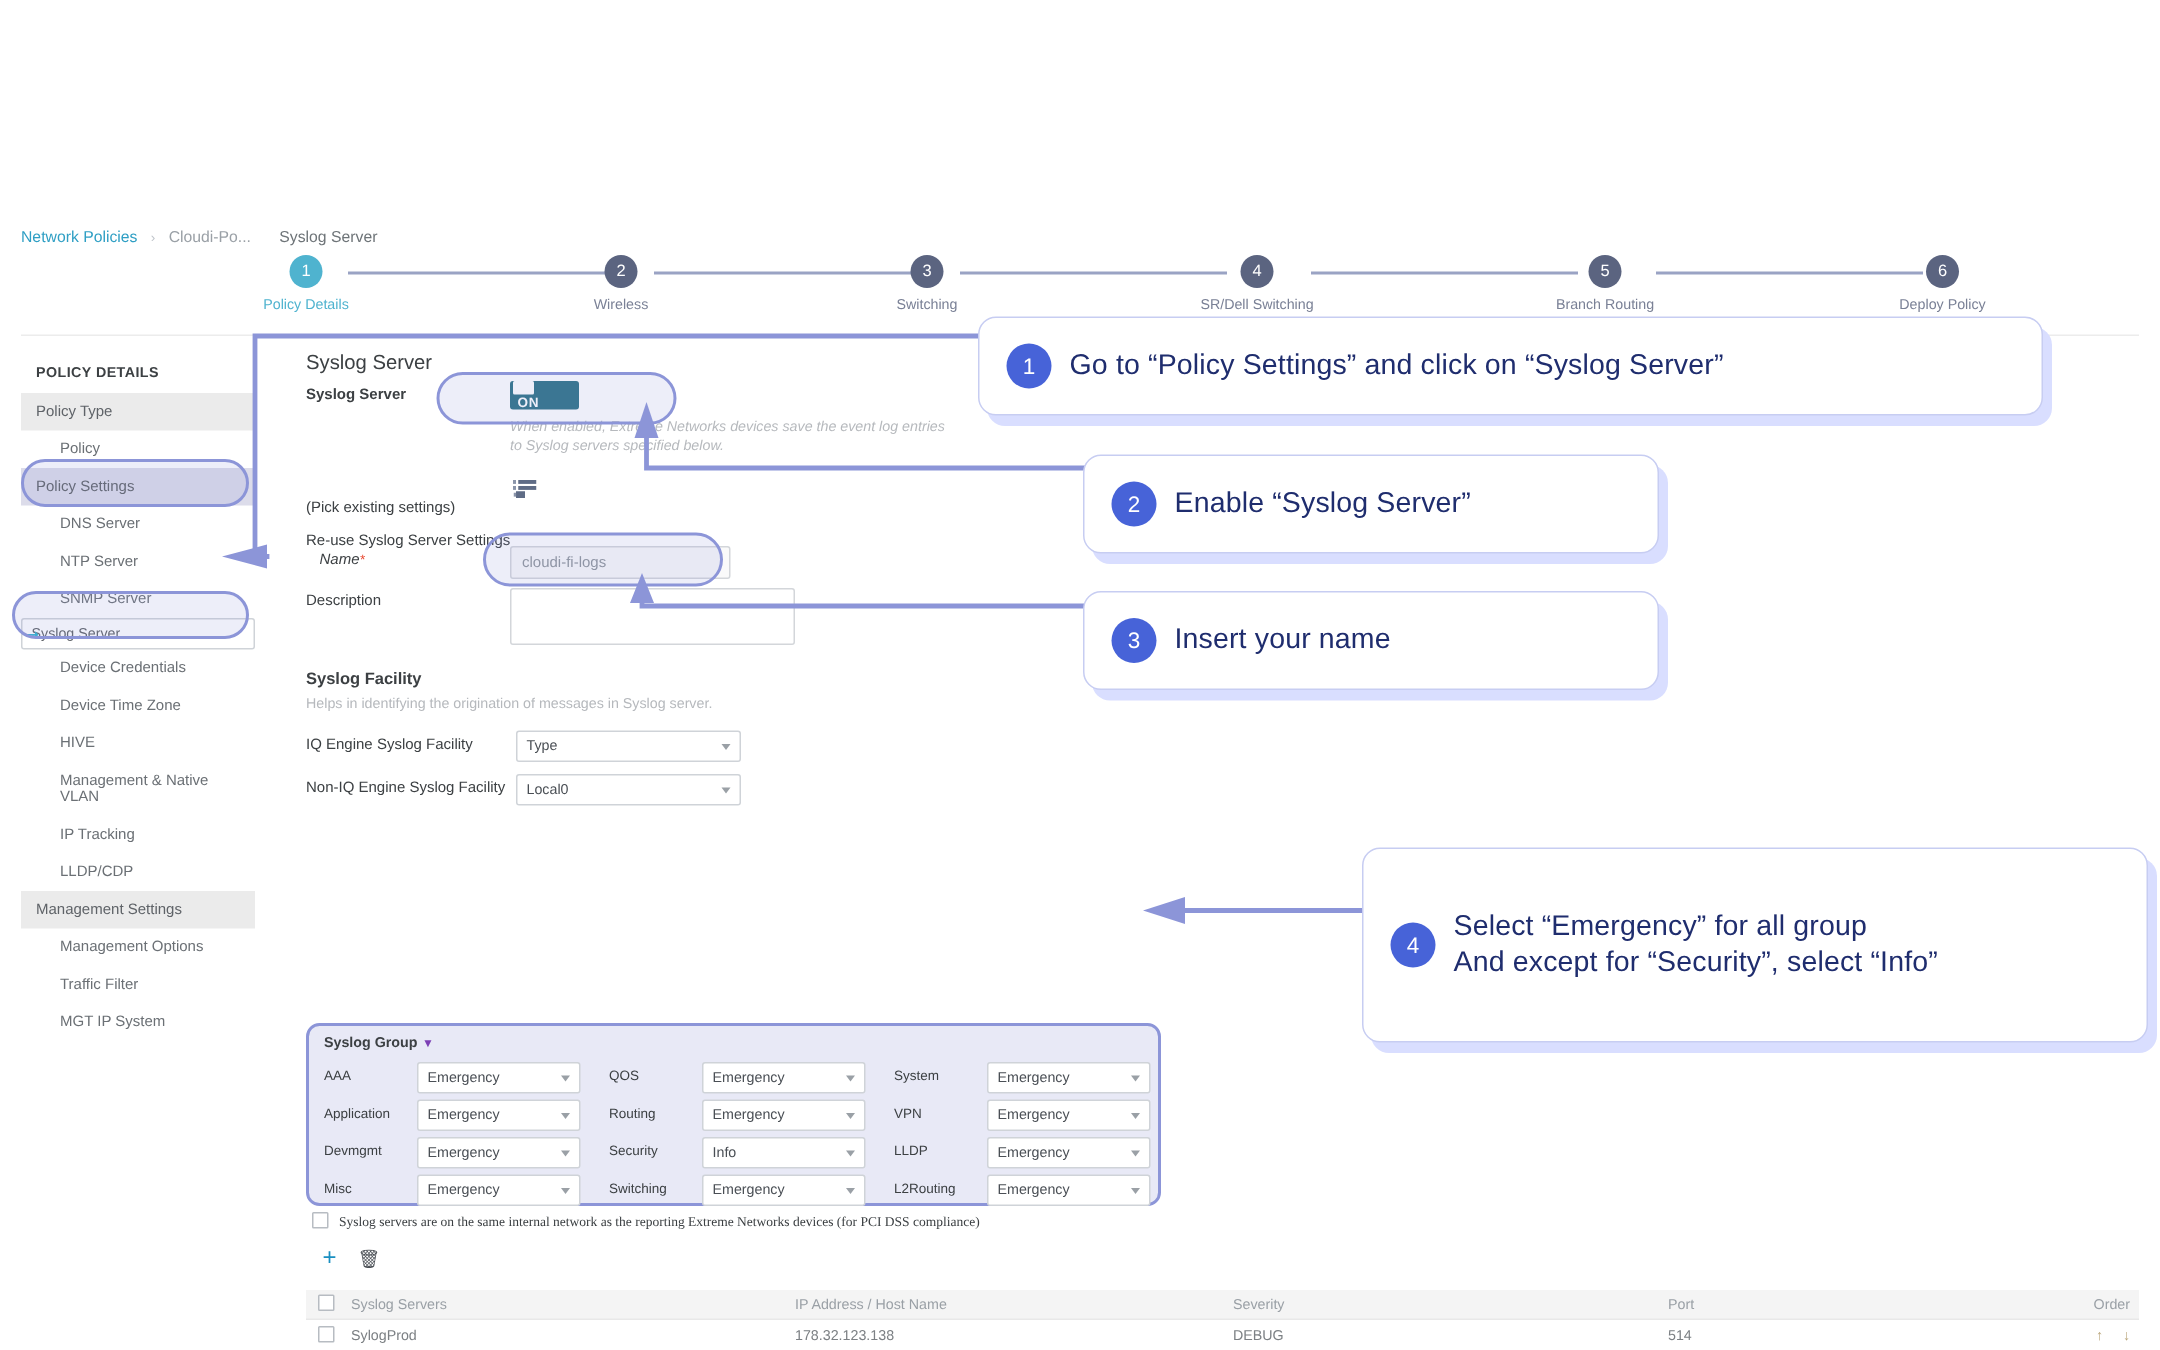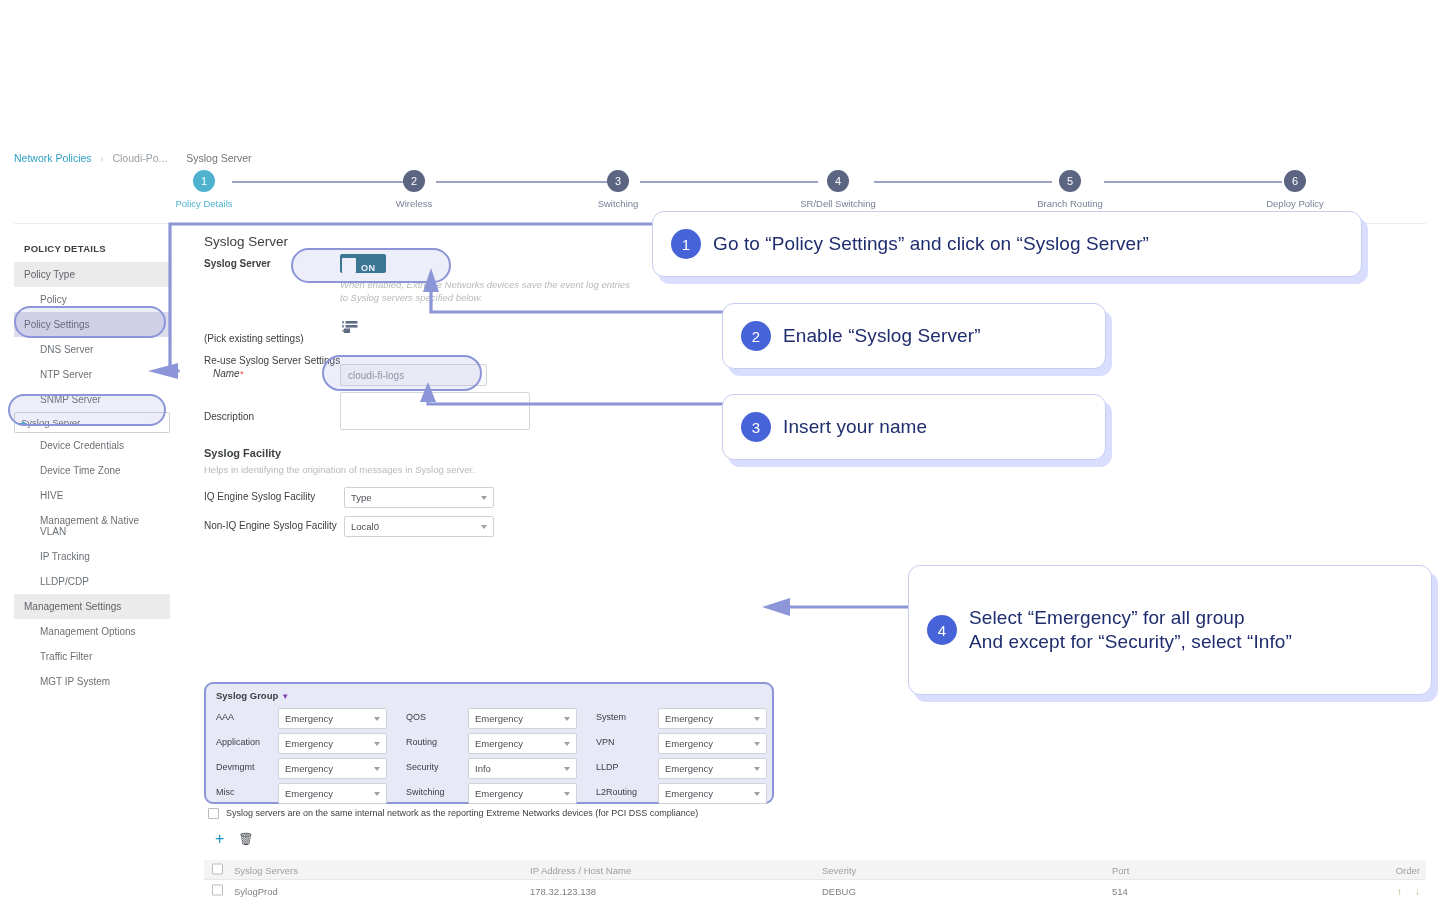--- a/index.html
+++ b/index.html
@@ -53,21 +53,21 @@
   .sec-title{font-size:13.5px;color:#3c4043;font-weight:normal;}
   .fld-label{font-size:10px;color:#3c4043;}
   .fld-label.b{font-weight:bold;}
   .req{color:#e8452c;font-size:9px;}
   .hint{font-size:9.5px;color:#b6b9bd;font-style:italic;line-height:1.35;}
   .sub-head{font-size:11px;font-weight:bold;color:#3c4043;}
   .sub-hint{font-size:9.5px;color:#b6b9bd;}
 
   .toggle{
     width:46px;height:19px;background:#2c7186;border-radius:2px;
-    display:flex;align-items:flex-end;
+    display:flex;align-items:flex-start;flex-direction:column;
   }
   .toggle .knob{width:14px;height:15px;background:#fff;border-radius:1px;margin-left:2px;}
   .toggle .on{color:#fff;font-size:9px;font-weight:bold;margin-left:5px;letter-spacing:.5px;}
 
   .txtinput{
     height:20px;border:1px solid #d3d6da;border-radius:2px;background:#fafafa;
     font-size:10px;color:#90969c;display:flex;align-items:center;padding:0 7px;
   }
   .txtarea{border:1px solid #d3d6da;border-radius:2px;background:#ffffff;}
 
@@ -223,21 +223,21 @@
       </svg>
     </div>
 
     <div class="fld-label" style="position:absolute;left:23px;top:136px;font-style:italic;">
       <span>Name</span><span class="req">*</span>
     </div>
     <div class="txtinput" style="position:absolute;left:150px;top:132px;width:131px;">
       <span>cloudi-fi-logs</span>
     </div>
 
-    <div class="fld-label" style="position:absolute;left:14px;top:163px;margin-top:16px;">Description</div>
+    <div class="fld-label" style="position:absolute;left:14px;top:163px;">Description</div>
     <div class="txtarea" style="position:absolute;left:150px;top:160px;width:188px;height:36px;"></div>
 
     <div class="sub-head" style="position:absolute;left:14px;top:215px;">Syslog Facility</div>
     <div class="sub-hint" style="position:absolute;left:14px;top:232px;">Helps in identifying the origination of messages in Syslog server.</div>
 
     <div class="fld-label" style="position:absolute;left:14px;top:259px;">IQ Engine Syslog Facility</div>
     <div class="sel" style="position:absolute;left:154px;top:255px;width:136px;">
       <span class="cap">Type</span>
       <span class="car"></span>
     </div>
@@ -336,21 +336,21 @@
         <div class="sg-cell" style="left:380px;top:75px;width:180px;">
           <span class="nm">L2Routing</span>
           <div class="sl sel">
             <span class="cap">Emergency</span>
               <span class="car"></span>
           </div>
         </div>
       </div>
     </div>
 
-    <div style="position:absolute;left:18px;top:576px;display:flex;align-items:flex-start;gap:7px;">
+    <div style="position:absolute;left:18px;top:576px;display:flex;align-items:flex-end;gap:7px;font-family:Liberation Serif, serif;">
       <span class="cbx"></span>
       <span class="cbtext">Syslog servers are on the same internal network as the reporting Extreme Networks devices (for PCI DSS compliance)</span>
     </div>
 
     <div class="iconrow" style="position:absolute;left:25px;top:600px;display:flex;align-items:center;gap:14px;">
       <span class="plus">+</span>
       <span class="trash">🗑</span>
     </div>
 
     <div class="tbl" style="position:absolute;left:14px;top:628px;">

